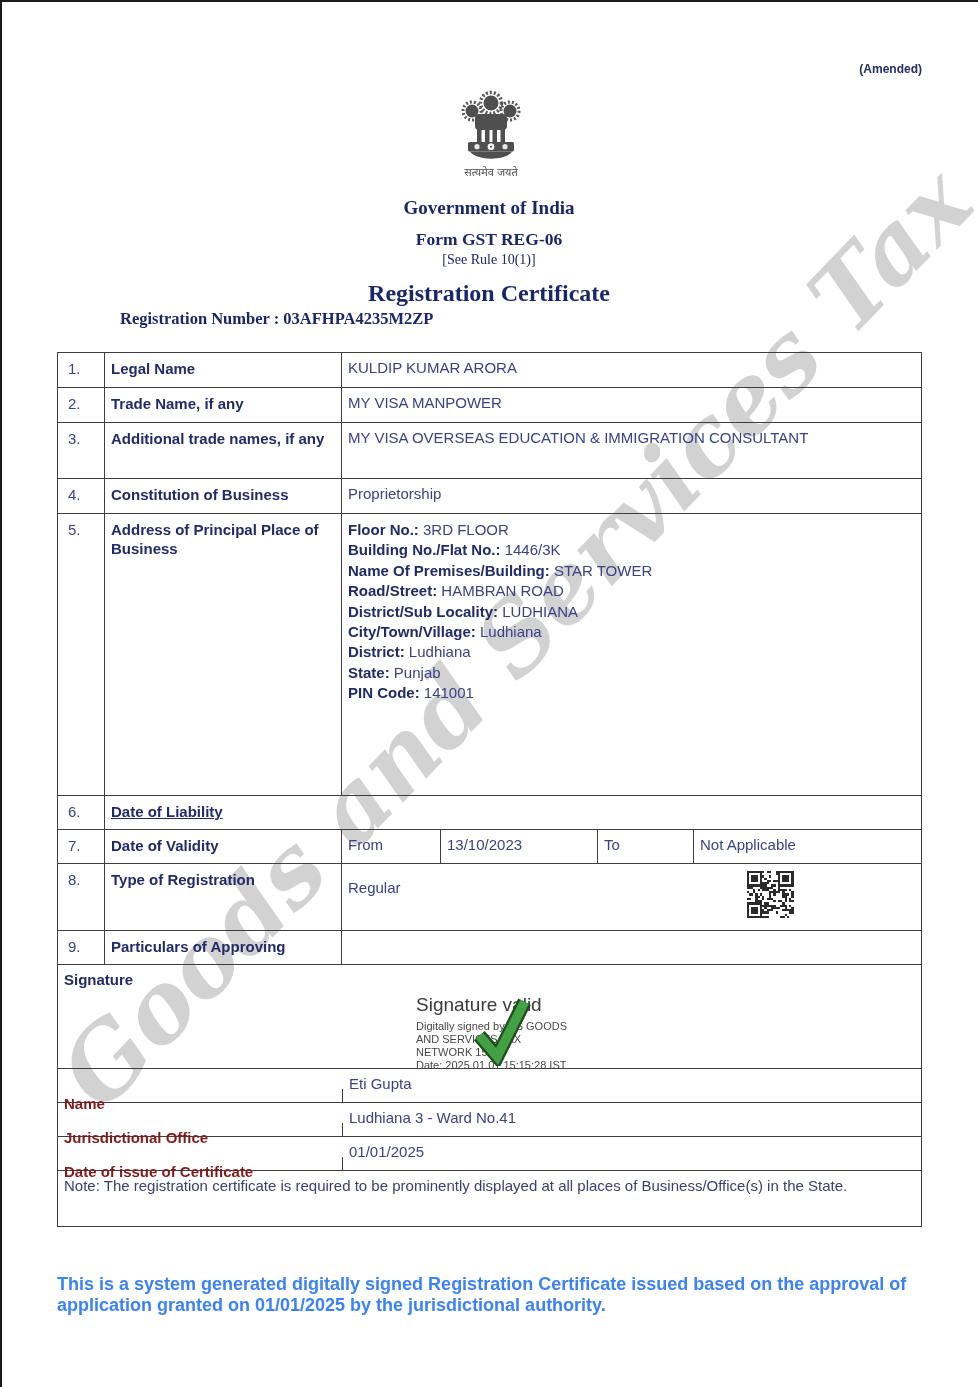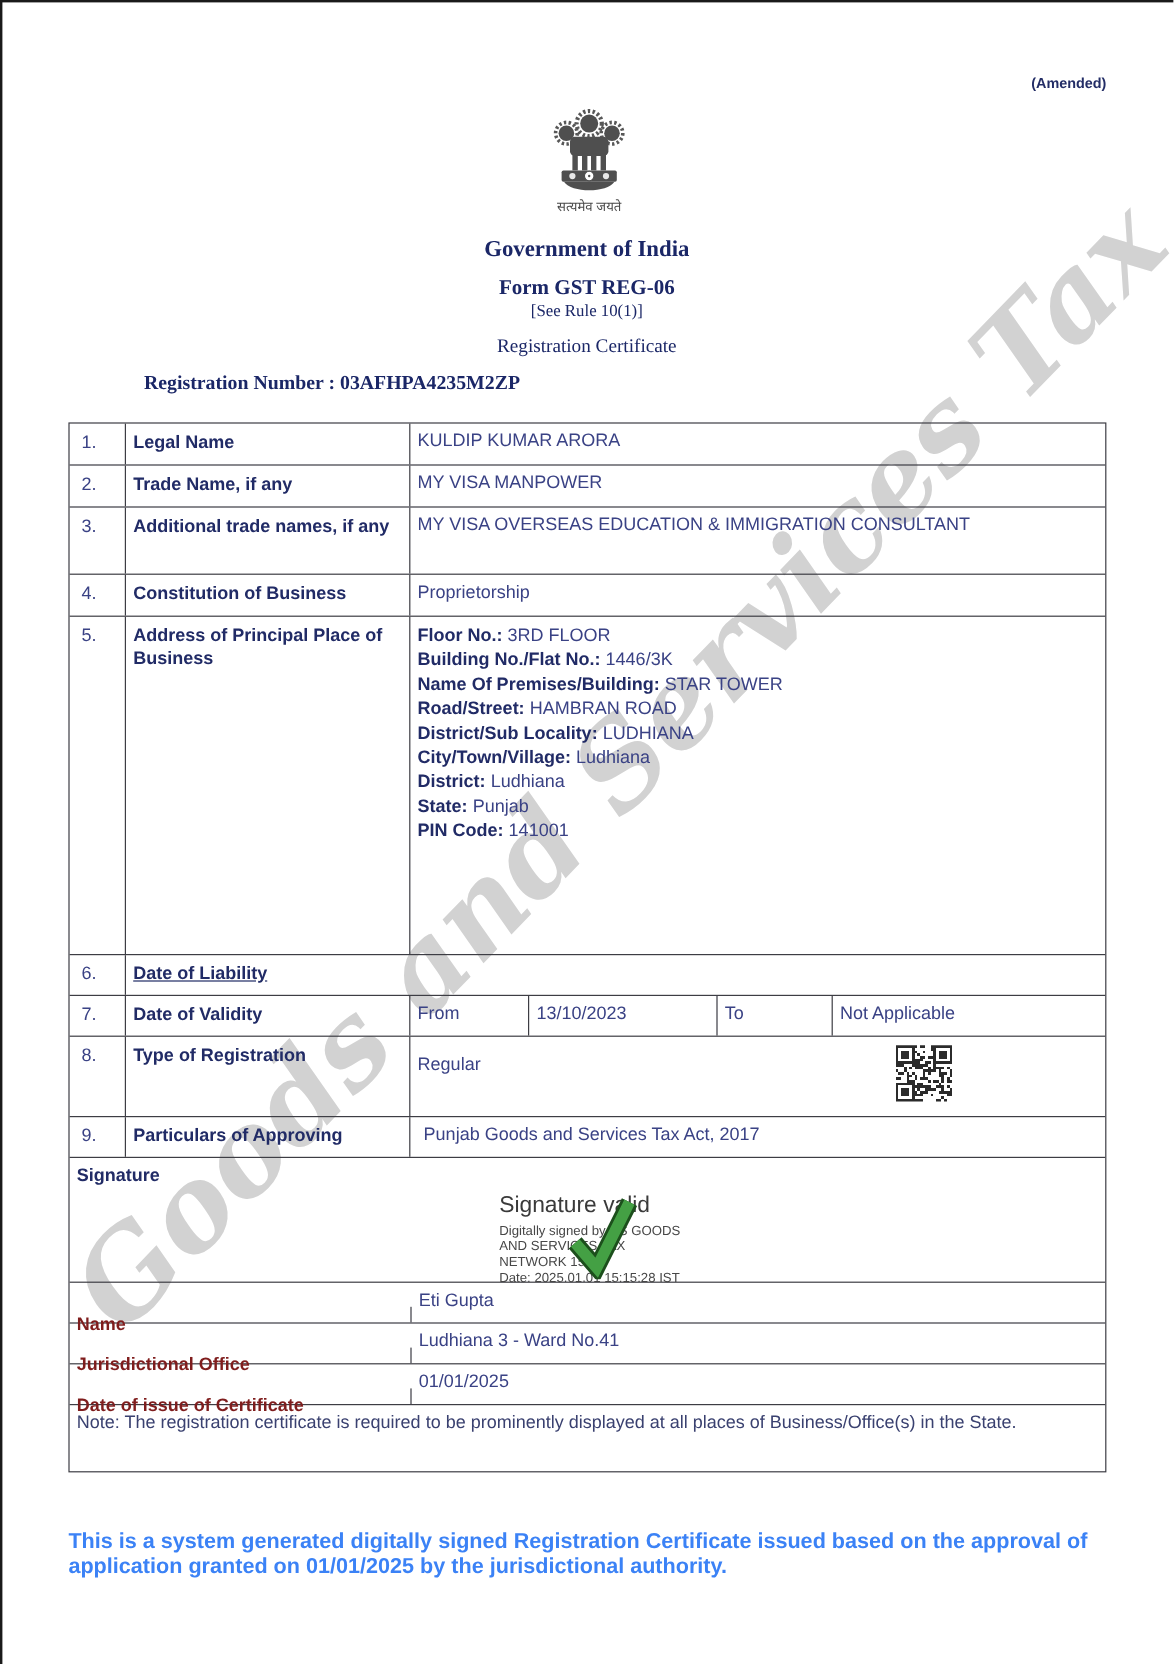--- a/index.html
+++ b/index.html
@@ -19,21 +19,21 @@
 
   .emblem { position:absolute; left:448px; top:90px; width:86px; height:74px; }
   .emblem-caption { position:absolute; left:409px; top:164px; width:164px; text-align:center;
     font-size:11px; color:#4a4a4a; }
 
   .hdr { position:absolute; left:0; width:978px; text-align:center;
     font-family:"Liberation Serif", serif; color:#1b2767; }
   .gov-title { top:197px; font-size:19px; font-weight:bold; }
   .form-name { top:229px; font-size:17.5px; font-weight:bold; }
   .rule-ref { top:252px; font-size:14px; }
-  .cert-title { top:280px; font-size:16px; font-weight:normal; }
+  .cert-title { top:280px; font-size:24px; font-weight:bold; }
   .reg-number { position:absolute; left:120px; top:309px; font-family:"Liberation Serif", serif;
     font-size:16.5px; font-weight:bold; color:#1b2767; }
 
   .gtable { position:absolute; left:57px; top:352px; width:865px; border:1px solid #3d3d44;
     font-size:15px; color:#3a4285; background:transparent; }
   .trow { display:flex; border-bottom:1px solid #3d3d44; position:relative; }
   .trow:last-child { border-bottom:none; }
   .c-num { width:47px; border-right:1px solid #3d3d44; padding:7px 0 0 10px; color:#3a4285; }
   .c-label { width:237px; border-right:1px solid #3d3d44; padding:6px 4px 0 6px;
     font-weight:bold; color:#212b66; line-height:19px; }
@@ -340,21 +340,20 @@
                 <rect x="1" y="15" width="5" height="5" fill="#ffffff"></rect>
                 <rect x="2" y="16" width="3" height="3" fill="#2b2b2b"></rect>
               </svg>
           </div>
         </div>
       </div>
 
       <div class="trow h34">
         <div class="c-num">9.</div>
         <div class="c-label">Particulars of Approving</div>
-        <div class="c-value" style="padding-left:11px;">Punjab Goods and Services Tax Act, 2017</div>
       </div>
 
       <div class="trow h104">
         <div class="sig-label">Signature</div>
         <div class="sig-block">
           <div class="sig-valid">Signature valid</div>
           <div class="sig-small">
             <div>Digitally signed by DS GOODS</div>
             <div>AND SERVICES TAX</div>
             <div>NETWORK 15</div>

